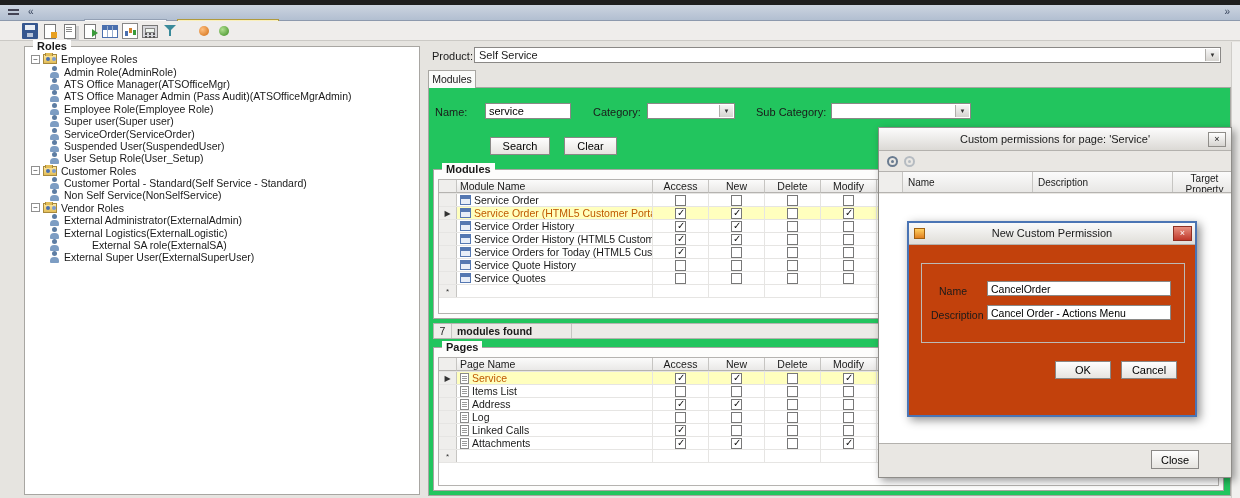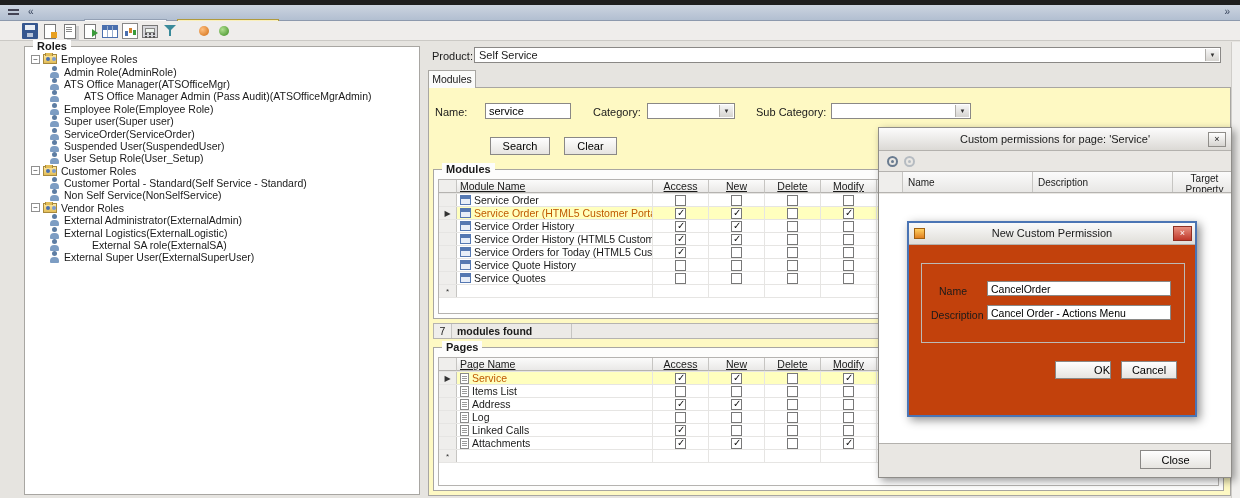--- a/index.html
+++ b/index.html
@@ -63,30 +63,30 @@
 
   
   .lbl { position:absolute; font-size:11px; }
   .tbox { position:absolute; background:#fff; border:1px solid #8a8886; font-size:11px; padding:0 3px; font-family:"Liberation Sans",sans-serif; height:16px; }
   .combo { position:absolute; background:#fff; border:1px solid #8a8886; height:16px; cursor:pointer; }
   .combo .val { position:absolute; left:4px; top:1px; font-size:11px; white-space:nowrap; }
   .combo .arrow { position:absolute; right:1px; top:1px; bottom:1px; width:14px; background:linear-gradient(#f6f6f6,#d6d4d0); border-left:1px solid #b0aeaa; text-align:center; font-size:6px; line-height:13px; color:#333; }
   .btn { position:absolute; background:linear-gradient(#fefefe,#e6e4e0); border:1px solid #8a8886; font-size:11px; text-align:center; cursor:pointer; font-family:"Liberation Sans",sans-serif; }
 
   .mod-tab { position:absolute; left:428px; top:70px; width:48px; height:18px; background:#fbfbfa; border:1px solid #a8a6a2; border-bottom:none; z-index:2; text-align:center; font-size:10.5px; line-height:17px; cursor:pointer; }
-  .main-box { position:absolute; left:428px; top:87px; width:803px; height:409px; border:1px solid #a8a6a2; background:#fef9c3; }
+  .main-box { position:absolute; left:428px; top:87px; width:803px; height:409px; border:1px solid #a8a6a2; background:#22c55e; }
 
   
   .grid { border:1px solid #b5b3b0; background:#fff; margin:9px 4px 0 4px; overflow:hidden; }
   .g-row { display:flex; height:13px; border-bottom:1px solid #e6e5e3; }
   .g-row.sel { background:#ffffbe; }
   .g-row.sel .gname { color:#c05a00; }
   .g-cell { border-right:1px solid #e6e5e3; overflow:hidden; white-space:nowrap; font-size:10.5px; }
   .g-head { height:14px; background:linear-gradient(#fbfbfb,#e8e7e5); }
-  .g-head .g-cell { border-right:1px solid #c6c5c2; border-bottom:1px solid #b5b3b0;text-decoration:underline; }
+  .g-head .g-cell { border-right:1px solid #c6c5c2; border-bottom:1px solid #b5b3b0; }
   .g-rowhead { width:18px; min-width:18px; background:#efeeec; border-right:1px solid #c6c5c2; display:flex; align-items:center; justify-content:center; font-size:8px; color:#333; }
   .g-name { width:196px; min-width:196px; display:flex; align-items:center; padding-left:3px; }
   .g-chkcol { width:56px; min-width:56px; display:flex; align-items:center; justify-content:center; }
   .g-fill { flex:1; border-right:none; }
   .gname { margin-left:3px; }
   .gicon { display:inline-block; }
   .module-icon { width:11px; min-width:11px; height:10px; border:1px solid #5578b2; background:linear-gradient(#5578b2 3px,#e8eef8 3px); }
   .page-icon { width:9px; min-width:9px; height:11px; background:#fff; border:1px solid #8a8a8a; position:relative; }
   .page-icon::after { content:""; position:absolute; left:1px; top:2px; width:5px; height:1px; background:#9a9a9a; box-shadow:0 2px 0 #9a9a9a, 0 4px 0 #9a9a9a; }
   .cb { width:11px; height:11px; border:1px solid #787878; background:#fff; position:relative; cursor:pointer; }
@@ -169,21 +169,21 @@
           <span>Employee Roles</span>
         </div>
         <div class="tree-row" style="padding-left: 22px;">
           <span class="titem t-person"></span>
           <span>Admin Role(AdminRole)</span>
         </div>
         <div class="tree-row" style="padding-left: 22px;">
           <span class="titem t-person"></span>
           <span>ATS Office Manager(ATSOfficeMgr)</span>
         </div>
-        <div class="tree-row" style="padding-left: 22px; gap: 20px;">
+        <div class="tree-row" style="padding-left: 22px;">
           <span class="titem t-person"></span>
           <span>ATS Office Manager Admin (Pass Audit)(ATSOfficeMgrAdmin)</span>
         </div>
         <div class="tree-row" style="padding-left: 22px;">
           <span class="titem t-person"></span>
           <span>Employee Role(Employee Role)</span>
         </div>
         <div class="tree-row" style="padding-left: 22px;">
           <span class="titem t-person"></span>
           <span>Super user(Super user)</span>
@@ -585,32 +585,32 @@
       <span class="gear-icon"></span>
       <span class="gear-icon dim"></span>
     </div>
     <div class="dlg-gridhead">
       <div class="dg-cell dg-rowhead"></div>
       <div class="dg-cell dg-name">Name</div>
       <div class="dg-cell dg-desc">Description</div>
       <div class="dg-cell dg-target">Target Property</div>
     </div>
     <div class="dlg-body"></div>
-    <button class="btn" style="right:20px; bottom:8px; width:71px; height:19px;">Close</button>
+    <button class="btn" style="right:32px; bottom:8px; width:48px; height:19px;">Close</button>
 
     <div class="new-dialog">
       <div class="nd-title">
         <span class="nd-icon"></span>
         <span>New Custom Permission</span>
         <span class="nd-x">×</span>
       </div>
       <div class="nd-frame"></div>
       <span class="nd-lbl" style="left:30px; top:62px;">Name</span>
       <input class="tbox" style="left: 78px; top: 58px; width: 184px; height: 15px; font-size: 10.5px;" value="CancelOrder">
       <span class="nd-lbl" style="left:22px; top:86px;">Description</span>
       <input class="tbox" style="left: 78px; top: 82px; width: 184px; height: 15px; font-size: 10.5px;" value="Cancel Order - Actions Menu">
-      <button class="btn" style="left:146px; top:138px; width:56px; height:18px;text-align:right;">OK</button>
+      <button class="btn" style="left:146px; top:138px; width:56px; height:18px;">OK</button>
       <button class="btn" style="left:212px; top:138px; width:56px; height:18px;">Cancel</button>
     </div>
   </div>
 
   <div class="vscroll"></div>
 </div>
 
 </body></html>

